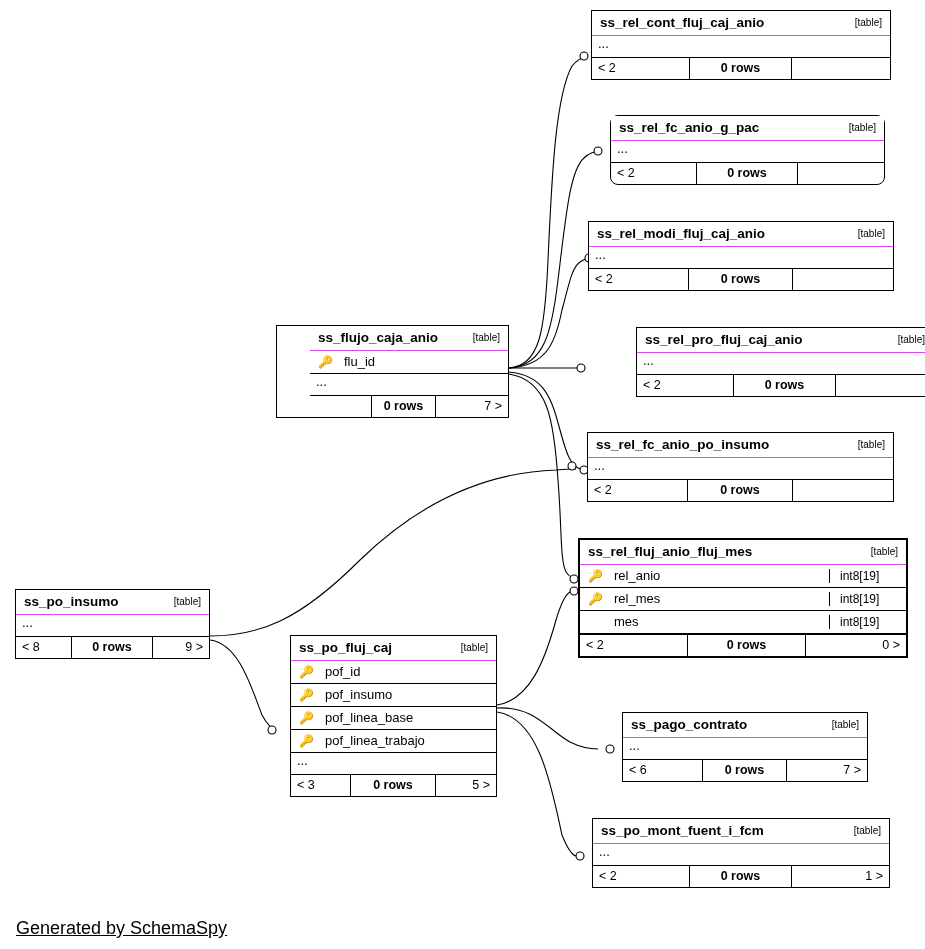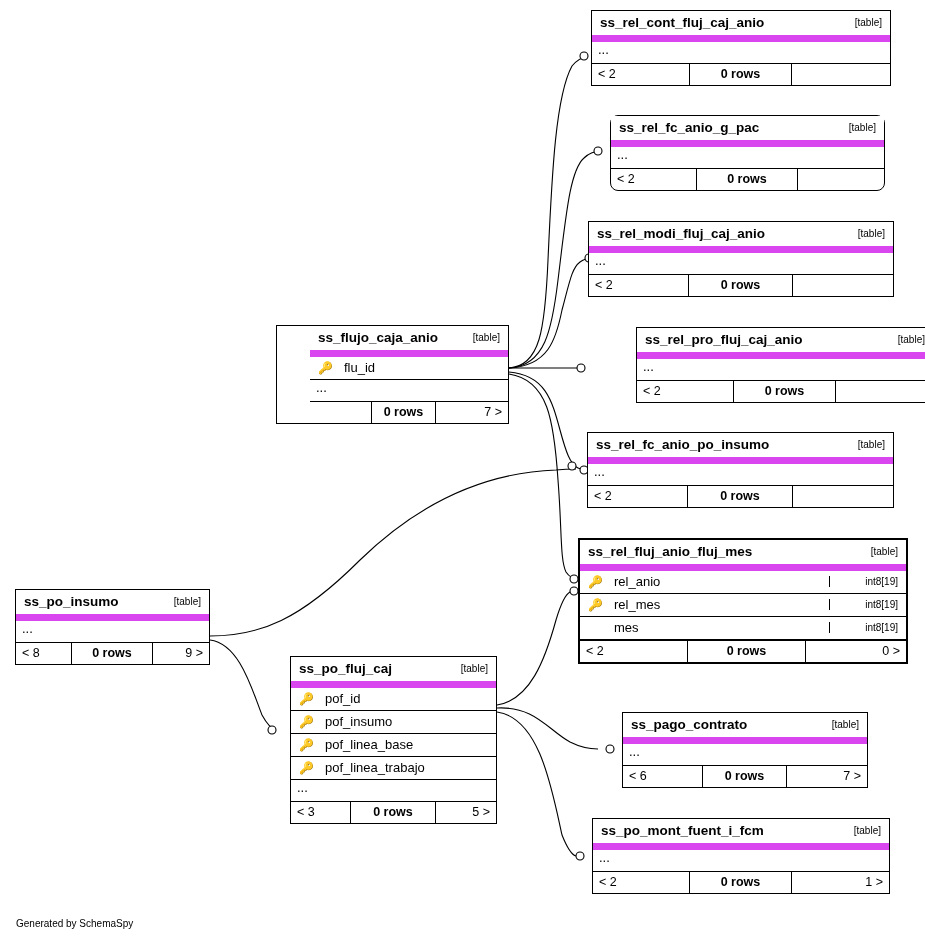--- a/index.html
+++ b/index.html
@@ -33,21 +33,21 @@
     font-size: 13px;
   }
   .table-box.bold-box {
     border: 2px solid #000000;
   }
   .tbl-header {
     display: flex;
     align-items: center;
     justify-content: space-between;
     padding: 4px 8px 5px 8px;
-    border-bottom: 7px solid #d946ef;
+    border-bottom: 1px solid #d946ef;
     background: #ffffff;
     white-space: nowrap;
   }
   .tbl-name {
     font-weight: bold;
     font-size: 13.5px;
   }
   .tbl-tag {
     font-size: 10px;
     padding-left: 18px;
@@ -75,24 +75,23 @@
   .col-name {
     flex: 1 1 auto;
     padding-left: 8px;
     white-space: nowrap;
     font-size: 13px;
   }
   .col-type {
     flex: 0 0 auto;
     padding-left: 10px;
     padding-right: 2px;
-    font-size: 10px;
+    font-size: 12px;
     border-left: 1px solid #000000;
     margin-left: 6px;
-    text-align: right;
     min-width: 58px;
   }
   .ellipsis-row {
     padding: 1px 6px 3px 6px;
     border-bottom: 1px solid #000000;
     font-size: 13px;
     line-height: 1.1;
     min-height: 17px;
   }
   .footer-row {
@@ -116,21 +115,22 @@
     font-weight: bold;
   }
   .footer-right {
     flex: 0 0 auto;
     text-align: right;
   }
   #caption {
     position: absolute;
     left: 16px;
     top: 918px;
-    font-size: 10px;
+    font-size: 18px;
+    text-decoration: underline;
   }
 </style>
 </head>
 <body>
 
 <div id="canvas">
 
   <svg class="edges" viewBox="0 0 925 949">
     <g fill="none" stroke="#000000" stroke-width="1.1">
 
@@ -279,21 +279,21 @@
       <span class="tbl-tag">[table]</span>
     </div>
     <div class="ellipsis-row">...</div>
     <div class="footer-row">
       <div class="footer-cell footer-left" style="width:56px;">&lt; 8</div>
       <div class="footer-cell footer-mid">0 rows</div>
       <div class="footer-cell footer-right" style="width:56px;">9 &gt;</div>
     </div>
   </div>
 
-  <div class="table-box" style="left:290px; top:656px; width:207px;">
+  <div class="table-box" style="left:290px; top:635px; width:207px;">
     <div class="tbl-header">
       <span class="tbl-name">ss_po_fluj_caj</span>
       <span class="tbl-tag">[table]</span>
     </div>
     <div class="col-row">
       <span class="col-key key-pk">🔑</span>
       <span class="col-name">pof_id</span>
     </div>
     <div class="col-row">
       <span class="col-key key-fk">🔑</span>

